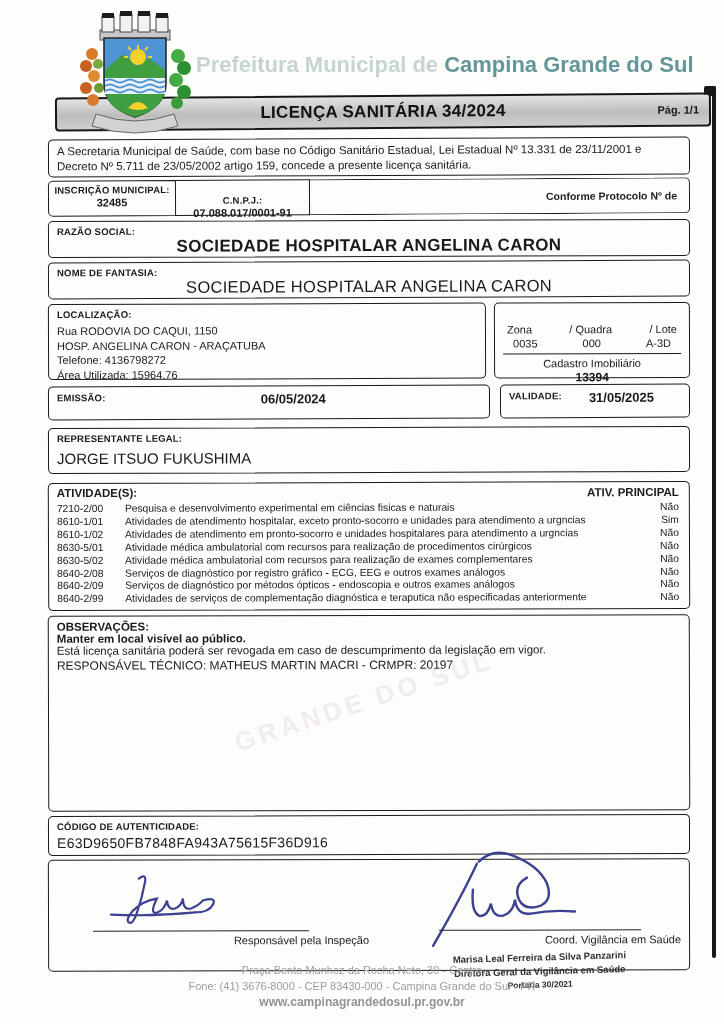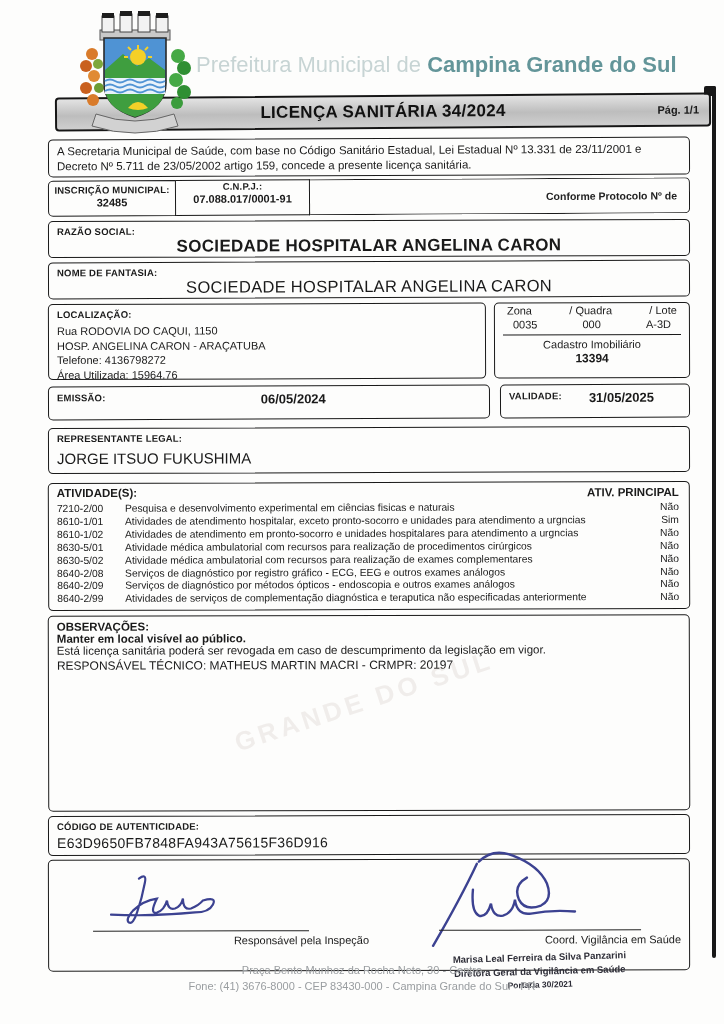--- a/index.html
+++ b/index.html
@@ -7,21 +7,21 @@
     position:relative;width:724px;height:1024px;background:#fdfdfc;
     font-family:"Liberation Sans","DejaVu Sans",sans-serif;color:#1a1a1a;overflow:hidden;
   }
   
   .scan-edge{position:absolute;right:8px;top:86px;width:4px;height:872px;background:#181818;border-radius:2px;}
   .scan-blob{position:absolute;right:8px;top:86px;width:12px;height:10px;background:#181818;border-radius:2px;}
 
   .header{position:relative;height:95px;}
   .crest{position:absolute;left:76px;top:8px;width:118px;height:132px;z-index:5;}
   .org-line{position:absolute;left:196px;top:52px;white-space:nowrap;font-size:22px;}
-  .org-prefix{color:#c7d4d4;font-weight:400;}
+  .org-prefix{color:#c7d4d4;font-weight:700;}
   .org-name{color:#639599;font-weight:700;text-align:center;}
 
   .titlebar{
     position:absolute;left:55px;top:95px;width:652px;height:30px;
     background:linear-gradient(#e3e3e3,#bdbdbd 55%,#cfcfcf);
     border:2px solid #161616;border-radius:4px;
     display:flex;align-items:center;transform:rotate(-0.45deg);z-index:2;
   }
   .titlebar .title{flex:1;text-align:center;font-size:17px;font-weight:700;letter-spacing:.3px;color:#111;}
   .titlebar .pg{position:absolute;right:10px;font-size:11px;font-weight:700;}
@@ -30,35 +30,35 @@
   .box{
     border:1.7px solid #1a1a1a;border-radius:5px;background:transparent;
     box-sizing:border-box;padding:4px 8px;position:relative;
   }
   .lbl{font-size:9.5px;font-weight:700;letter-spacing:.2px;}
 
   .intro{height:38px;font-size:11.5px;line-height:15px;transform:rotate(-0.25deg);margin-bottom:3px;}
 
   .regrow{margin-top:2px;height:36px;display:flex;gap:0;transform:rotate(-0.3deg);}
   .reg-inscricao{width:128px;border:1.7px solid #1a1a1a;border-radius:5px 0 0 5px;box-sizing:border-box;text-align:center;padding-top:3px;}
-  .reg-cnpj{width:134px;border:1.7px solid #1a1a1a;border-left:none;box-sizing:border-box;text-align:center;padding-top:0;}
+  .reg-cnpj{width:134px;border:1.7px solid #1a1a1a;border-left:none;box-sizing:border-box;text-align:center;padding-top:14px;}
   .reg-proto{flex:1;border:1.7px solid #1a1a1a;border-left:none;border-radius:0 5px 5px 0;box-sizing:border-box;display:flex;align-items:center;justify-content:flex-end;padding-right:12px;}
   .reg-val{font-size:11px;font-weight:700;margin-top:1px;}
   .proto-lbl{font-size:10.5px;font-weight:700;color:#222;}
 
   .razao{margin-top:5px;height:37px;transform:rotate(-0.2deg);}
   .razao .big{text-align:center;font-size:17px;font-weight:700;margin-top:0px;letter-spacing:.3px;}
   .fantasia{margin-top:4px;height:37px;transform:rotate(-0.25deg);}
   .fantasia .big{text-align:center;font-size:16.5px;font-weight:400;margin-top:0px;letter-spacing:.3px;}
 
   .locrow{margin-top:5px;display:flex;gap:8px;transform:rotate(-0.2deg);}
   .locbox{width:438px;height:76px;}
   .locbox .lbl{margin-bottom:4px;}
   .locline{font-size:11px;line-height:14.5px;}
-  .zonebox{flex:1;height:76px;padding:1px 8px;}
+  .zonebox{flex:1;height:76px;padding:20px 8px;}
   .zonehead{display:flex;font-size:11px;justify-content:space-between;padding:0 4px;}
   .zonevals{display:flex;font-size:11px;justify-content:space-between;padding:0 10px;margin-top:2px;border-bottom:1.5px solid #1a1a1a;padding-bottom:4px;}
   .cad-lbl{text-align:center;font-size:11px;margin-top:3px;}
   .cad-val{text-align:center;font-size:12px;font-weight:700;margin-top:1px;}
 
   .daterow{margin-top:6px;display:flex;gap:10px;transform:rotate(-0.25deg);}
   .datebox{height:34px;display:flex;align-items:flex-start;padding-top:5px;}
   .datebox.left{width:442px;}
   .datebox.right{flex:1;}
   .dateval{font-size:13px;font-weight:700;flex:1;text-align:center;}
@@ -327,15 +327,16 @@
           <div class="s3">Portaria 30/2021</div>
         </div>
       </div>
     </div>
 
   </div>
 
   <div class="footer">
     <div class="f1">Praça Bento Munhoz da Rocha Neto, 30 - Centro</div>
     <div class="f1">Fone: (41) 3676-8000 - CEP 83430-000 - Campina Grande do Sul - PR</div>
+    <div class="f3">www.campinagrandedosul.pr.gov.br</div>
   </div>
 
 </div>
 
 </body></html>

